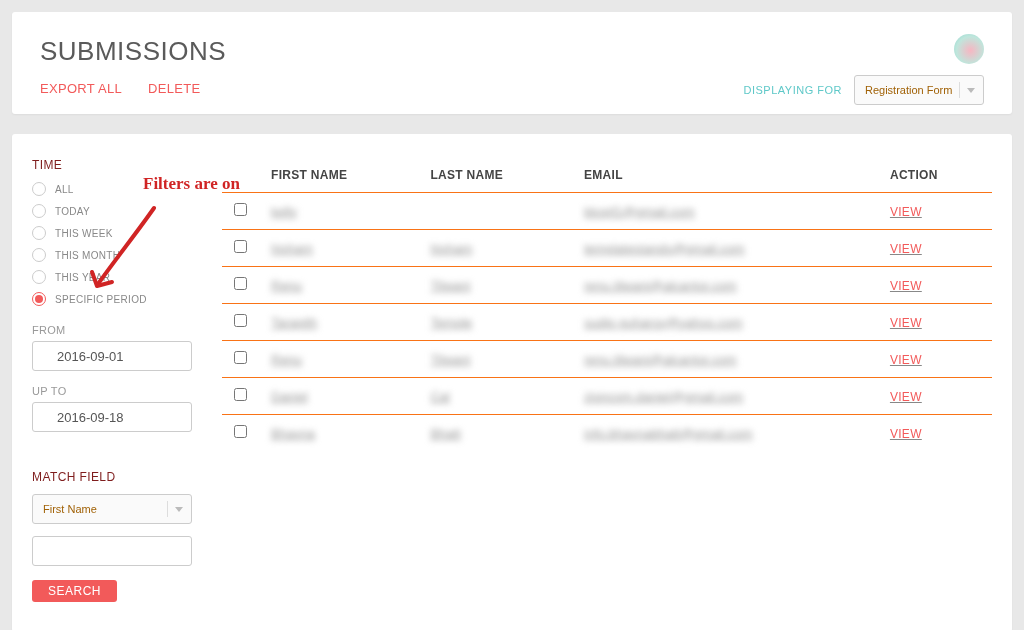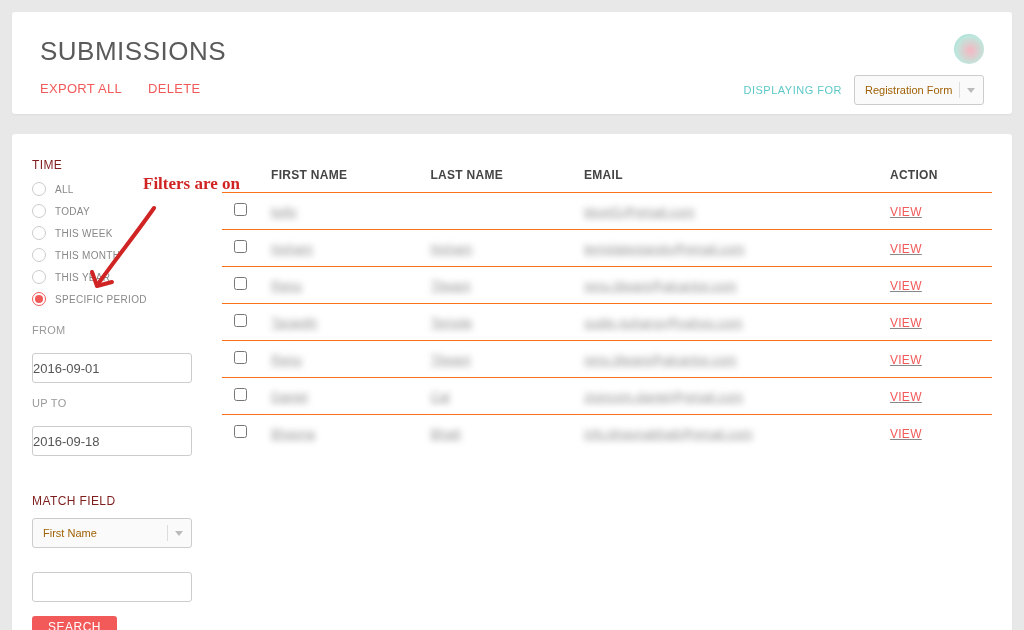--- a/index.html
+++ b/index.html
@@ -139,26 +139,25 @@
     font-size: 11px;
     color: #999;
     letter-spacing: 0.3px;
     margin-bottom: 5px;
   }
   .text-input {
     width: 160px;
     height: 30px;
     border: 1px solid #ccc;
     border-radius: 3px;
-    padding: 0 0;
+    padding: 0 24px;
     font-size: 13px;
     color: #555;
     margin-bottom: 14px;
     background: #fff;
-    margin-top: 12px;
   }
   .search-btn {
     background: #f25a5a;
     color: #fff;
     border: none;
     border-radius: 3px;
     padding: 4px 16px;
     font-size: 12px;
     letter-spacing: 0.5px;
     cursor: pointer;

